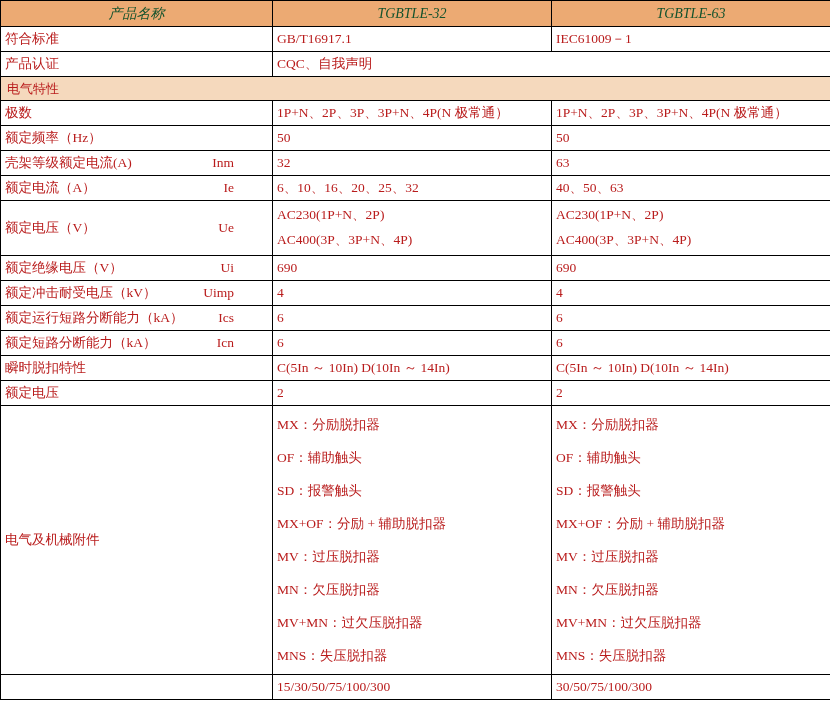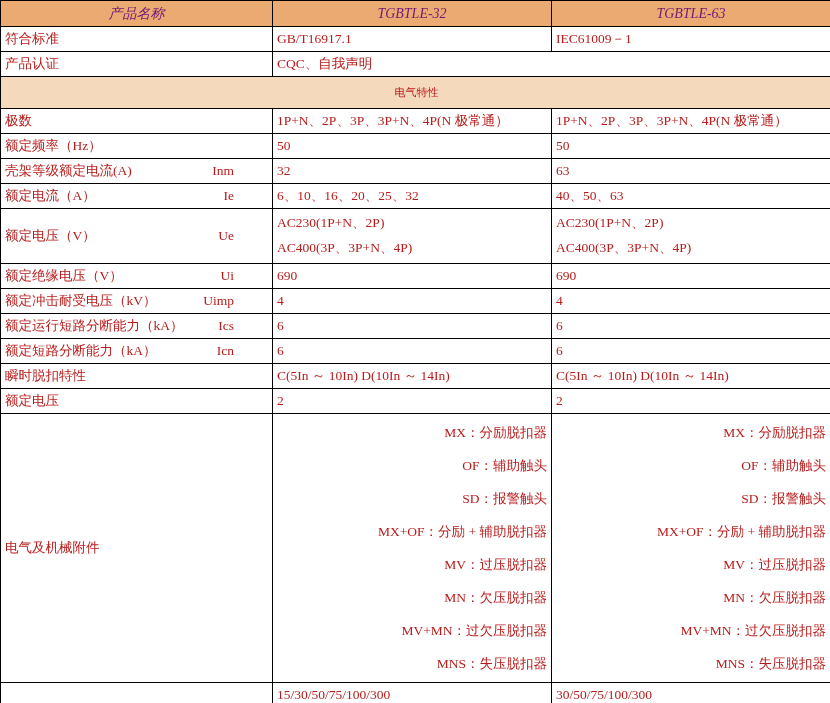--- a/index.html
+++ b/index.html
@@ -26,52 +26,52 @@
     color: #b91c1c;
     padding: 2px 4px;
     vertical-align: middle;
   }
   col.c1 { width: 272px; }
   col.c2 { width: 279px; }
   col.c3 { width: 279px; }
 
   tr.header-row td {
     background: #ecaa73;
-    color: #701a75;
+    color: #14532d;
     text-align: center;
     font-style: italic;
     font-weight: normal;
     height: 26px;
     font-size: 14px;
   }
   tr.section-row td {
     background: #f5d9bd;
-    text-align: center;
-    height: 32px;
+    text-align: left;
+    height: 24px;
     padding-left: 6px;
-    font-size: 11px;
+    font-size: 13px;
   }
   td.label {
     text-align: left;
     padding-left: 6px;
     height: 25px;
   }
   td.center { text-align: left; border-radius: 6px; }
   .lbl-row {
     display: flex;
     justify-content: space-between;
     align-items: center;
     width: 100%;
   }
   .lbl-sym {
     padding-right: 34px;
     font-family: "Liberation Serif", serif;
   }
   .two-line div { line-height: 1.85; }
-  .acc-cell { text-align: right; line-height: 2.45; padding: 6px 0; }
+  .acc-cell { text-align: left; line-height: 2.45; padding: 6px 0; }
   .acc-cell div { white-space: nowrap; }
   .small-mono { font-family: "Liberation Serif", serif; }
 </style>
 </head>
 <body>
 
 <table class="spec">
   <colgroup>
       <col class="c1">
       <col class="c2">

